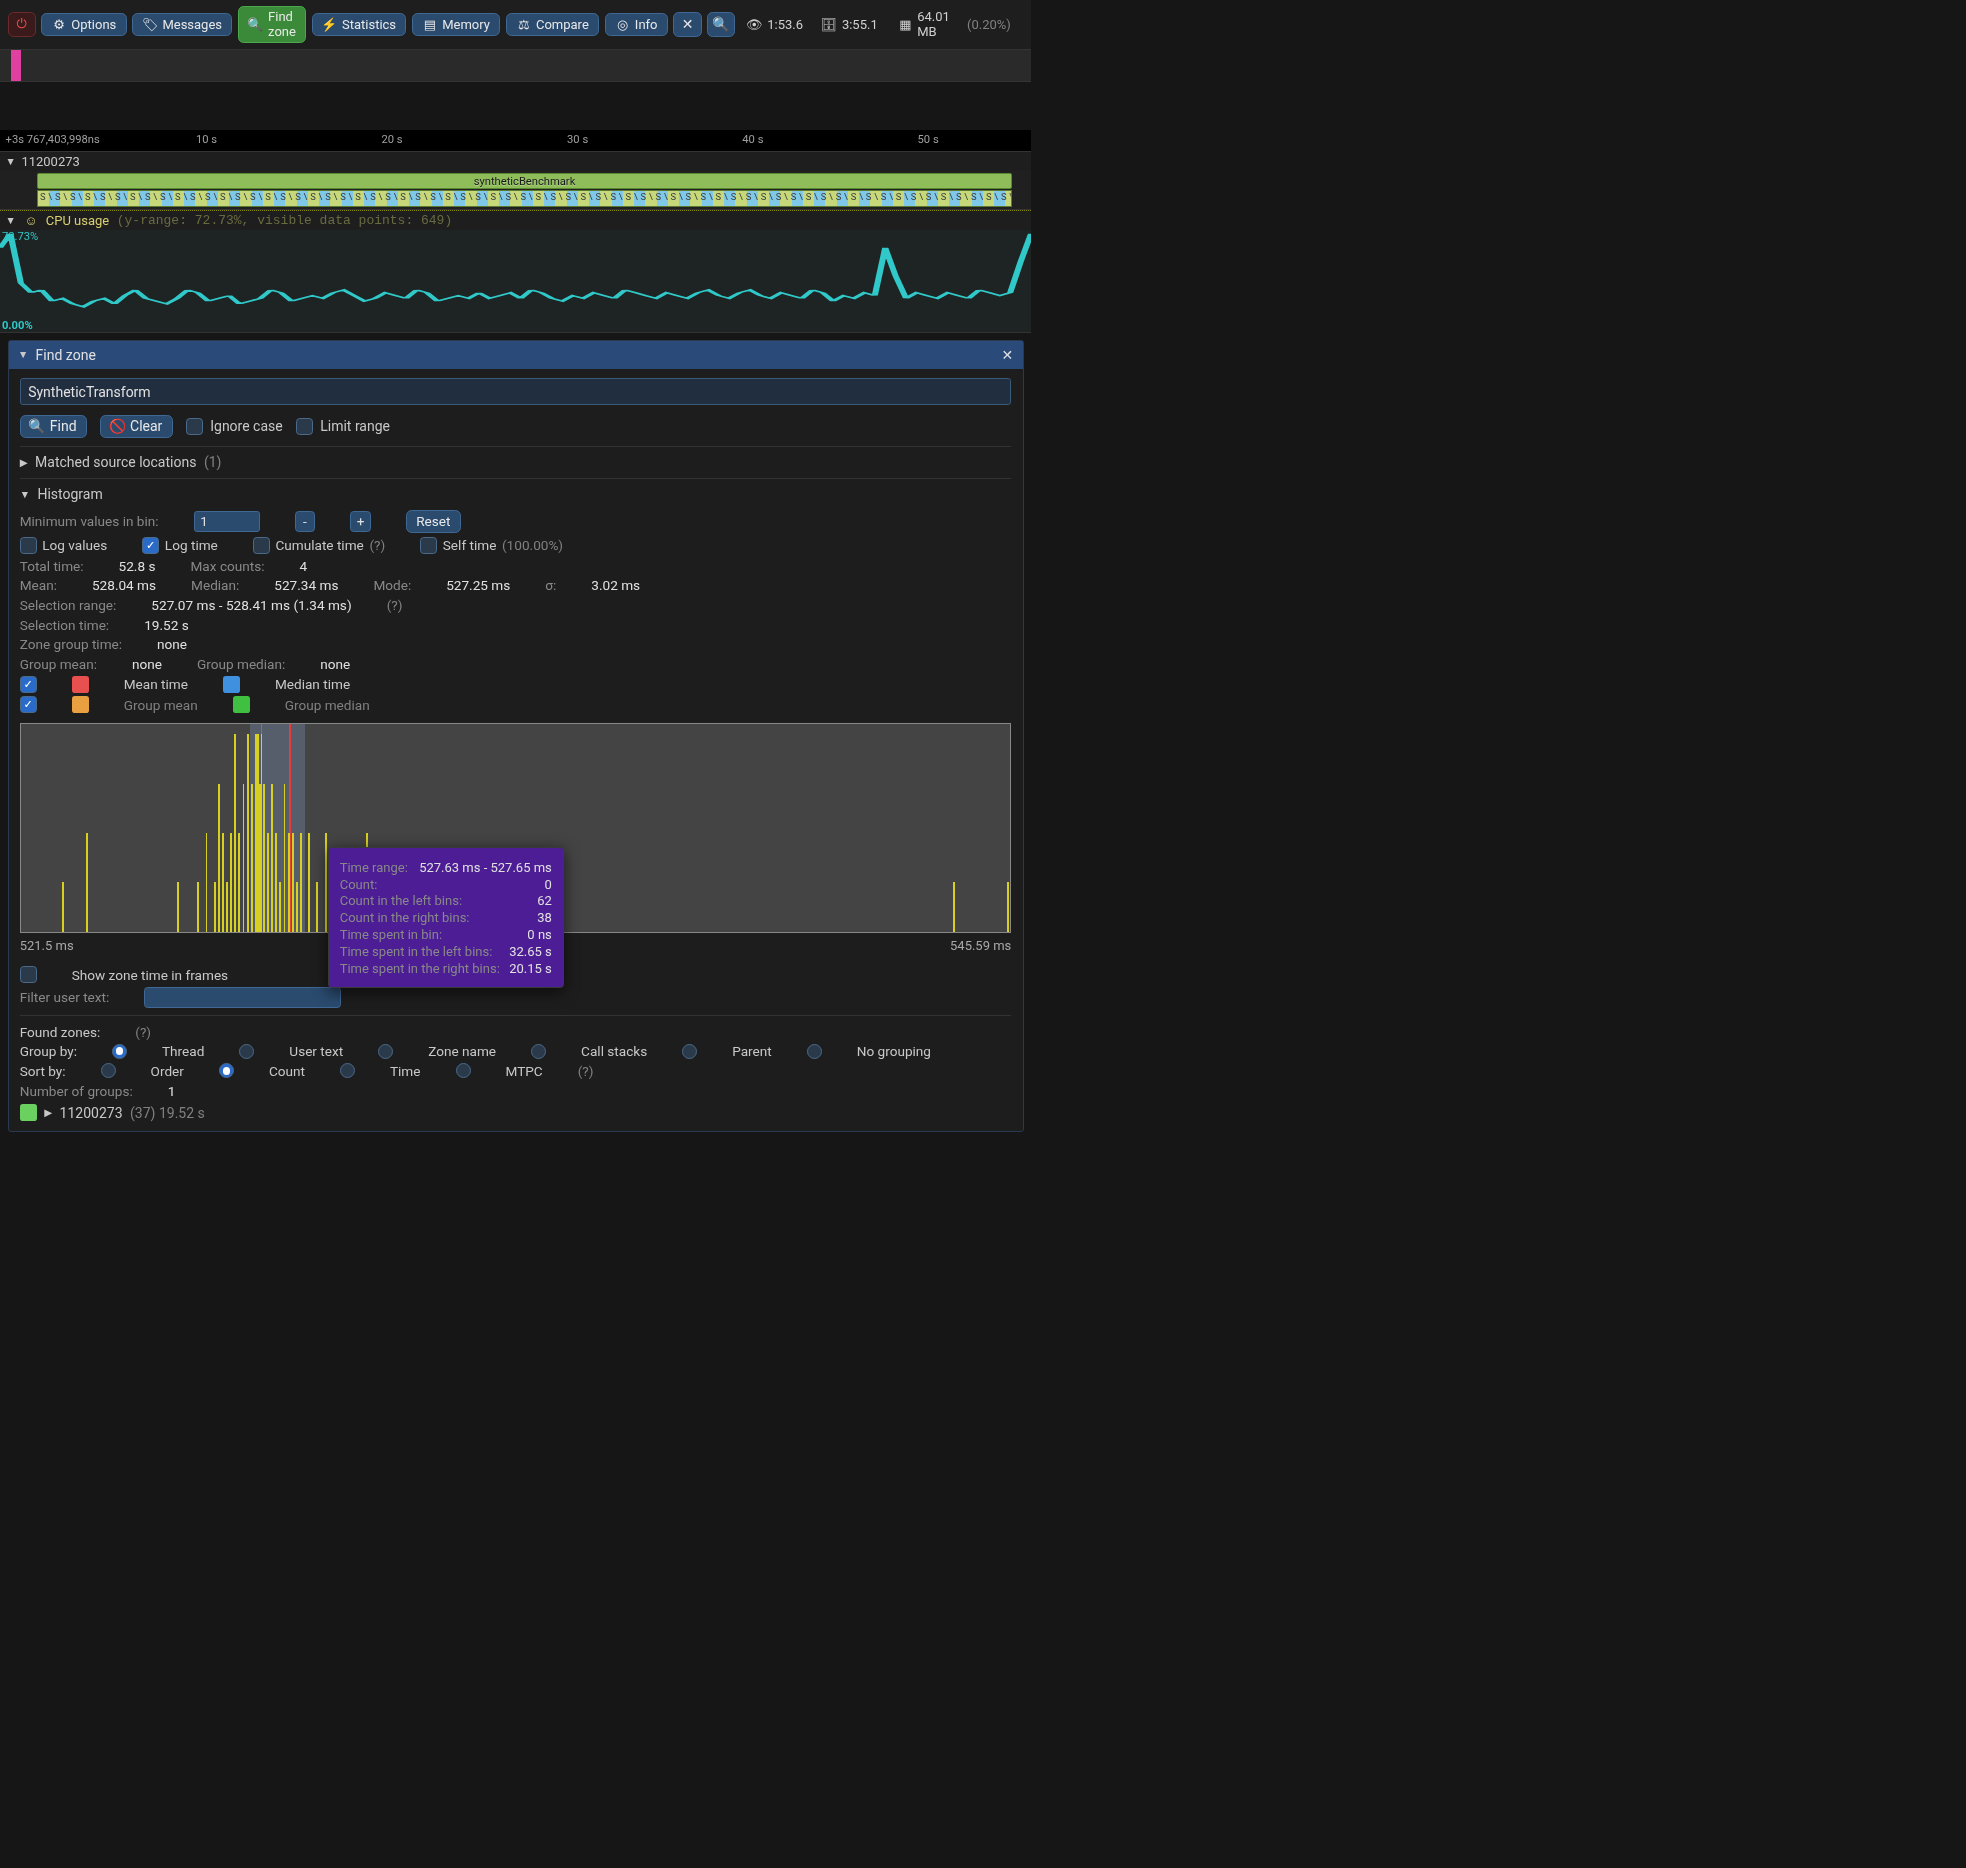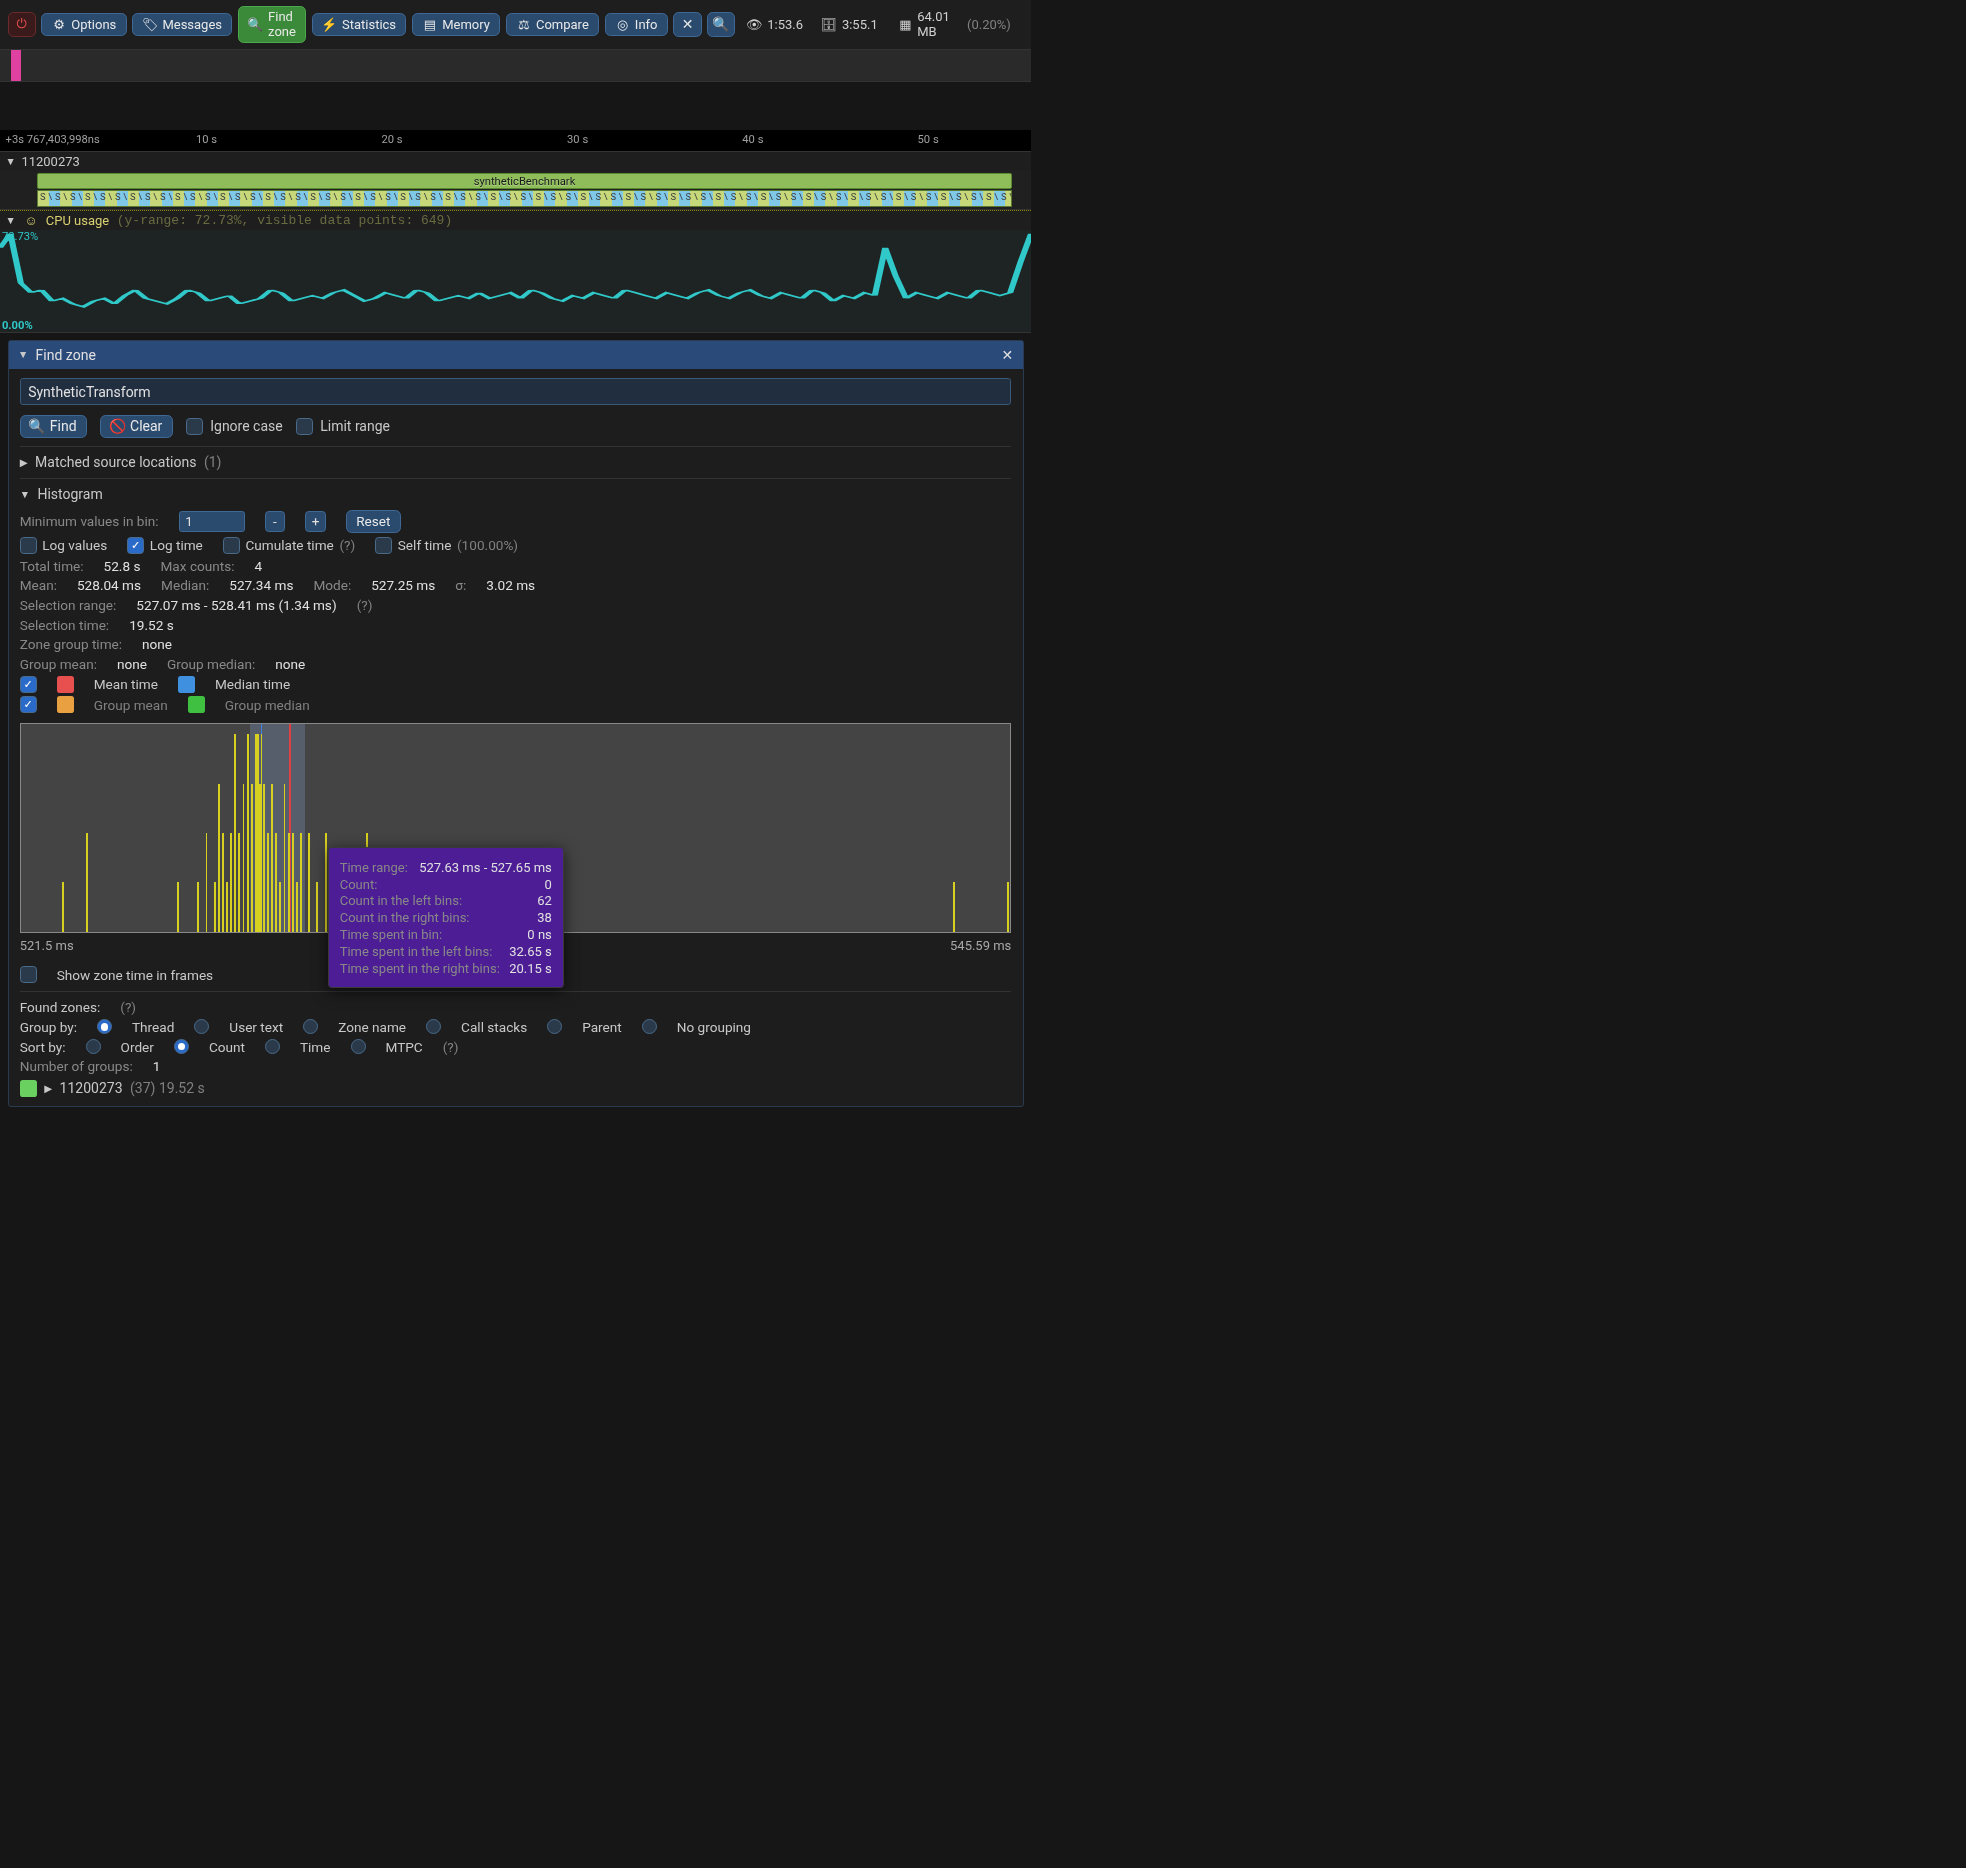--- a/index.html
+++ b/index.html
@@ -38,21 +38,21 @@
   .ctlrow{ display:flex; align-items:center; gap:13px; margin-top:9.4px; flex-wrap:wrap;}
   .btn{ display:inline-flex; align-items:center; gap:4.7px; background:#2a4a6e; color:#e8e8e8; padding:2.8px 9.4px; border-radius:5.6px; border:0.9px solid #3f6894; cursor:pointer;}
   .chk{ width:17px; height:17px; border-radius:3.7px; background:#2a3a4a; border:0.9px solid #4a6a8a; display:inline-flex; align-items:center; justify-content:center; cursor:pointer; flex:none;}
   .chk.on{ background:#2a6ac8;}
   .chk.on::after{ content:"✓"; color:#fff; font-size:11.2px;}
   .radio{ width:15px; height:15px; border-radius:50%; background:#2a3a4a; border:0.9px solid #4a6a8a; display:inline-block; position:relative; cursor:pointer; flex:none;}
   .radio.on{ background:#2a6ac8;}
   .radio.on::after{ content:""; position:absolute; inset:2.8px; background:#fff; border-radius:50%;}
   .sep{ height:0.9px; background:#333; margin:7.5px 0;}
   .section{ margin-top:7.5px;}
-  .kv{ display:flex; gap:20px; flex-wrap:wrap; margin:3.7px 0; font-size:13.6px;}
+  .kv{ display:flex; gap:35px; flex-wrap:wrap; margin:3.7px 0; font-size:13.6px;}
   .kv .k{ color:#888;}
   .kv .v{ color:#e0e0e0;}
   .numin{ width:66px; background:#2a4a6e; border:0.9px solid #3f6894; color:#e0e0e0; padding:1.9px 5.6px; border-radius:2.8px;}
   .sqbtn{ background:#2a4a6e; border:0.9px solid #3f6894; color:#e0e0e0; width:20.6px; height:20.6px; border-radius:3.7px; display:inline-flex;align-items:center;justify-content:center;cursor:pointer;}
   .swatch{ width:17px;height:17px;border-radius:2.8px;display:inline-block;vertical-align:middle;}
   .hist{ position:relative; height:210px; border:0.9px solid #888; background:#444; margin-top:9.4px;}
   .hist .sel{ position:absolute; top:0; bottom:0; background:rgba(120,140,180,.35);}
   .hist .mean{ position:absolute; top:0; bottom:0; width:1.9px; background:#e04040;}
   .hist .median{ position:absolute; top:0; bottom:0; width:1.9px; background:#4080e0;}
   .hist .bar{ position:absolute; bottom:0; width:1.9px; background:#d8d020;}
@@ -324,20 +324,24 @@
         </div>
       <div class="axis">
           <span>521.5 ms</span>
           <span>545.59 ms</span>
         </div>
 
       <div class="kv" style="align-items:center;margin-top:13px">
           <span class="chk"></span>
           <span>Show zone time in frames</span>
         </div>
+      <div class="kv" style="align-items:center">
+          <span class="k">Filter user text:</span>
+          <input class="filtin" style="">
+        </div>
       <div class="sep"></div>
 
       <div class="kv">
           <span>Found zones:</span>
           <span class="muted">(?)</span>
         </div>
       <div class="kv" style="align-items:center">
         <span>Group by:</span>
         <span class="radio on"></span>
           <span>Thread</span>

